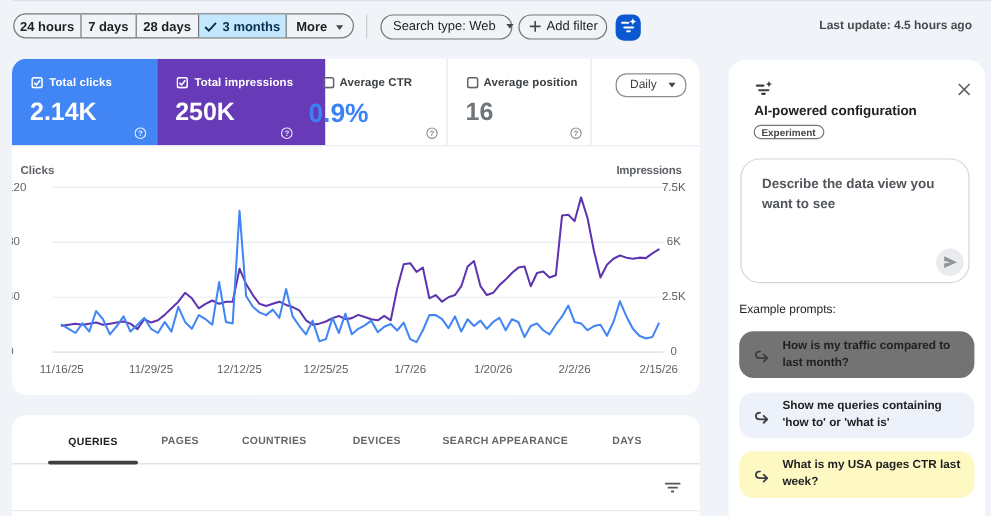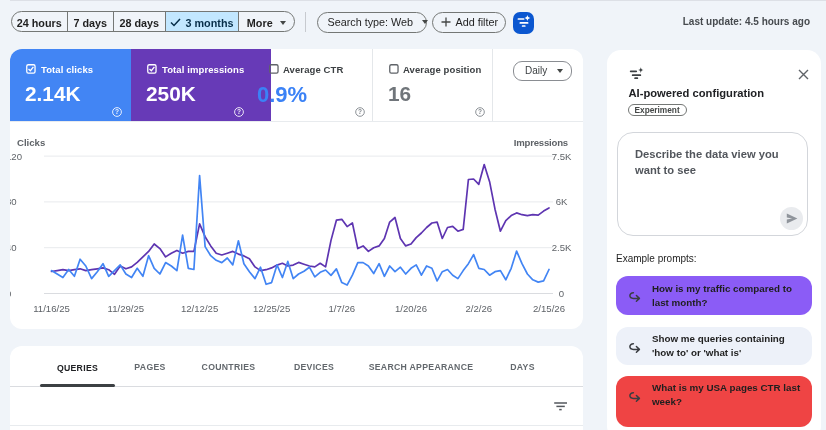--- a/index.html
+++ b/index.html
@@ -158,30 +158,30 @@
   <div class="abs" style="left:20.5px;top:53.5px;height:12px;padding:0 6px;border:1px solid #747775;border-radius:6.5px;font-size:8.3px;color:#444746;display:flex;align-items:center">Experiment</div>
   <div class="abs" style="left:10px;top:81.5px;width:191px;height:104.5px;border:1px solid #d3d6db;border-radius:16px;background:#fff">
     <div class="abs" style="left:17px;top:13px;width:163px;font-size:11.2px;line-height:16.5px;color:#52565c">Describe the data view you want to see</div>
     <div class="abs" style="right:4px;bottom:5px;width:23px;height:23px;border-radius:50%;background:#e9ebee">
       <svg width="12" height="11" viewBox="0 0 12 11" style="position:absolute;left:6px;top:6px">
           <path d="M0.8 0.6 L11.4 5.5 L0.8 10.4 L0.8 6.6 L6.2 5.5 L0.8 4.4 Z" fill="#8f949b"></path>
         </svg>
     </div>
   </div>
   <div class="abs" style="left:9px;top:203px;font-size:10px;font-weight:normal;color:#1f1f1f">Example prompts:</div>
-  <div class="abs" style="left:8.5px;top:226px;width:196px;height:38.5px;background:#8b5cf6;border-radius:12px">
+  <div class="abs" style="left:8.5px;top:226px;width:196px;height:38.5px;background:#737373;border-radius:12px">
     <svg width="13" height="11" viewBox="0 0 13 11" style="position:absolute;left:13.5px;top:16.3px">
         <path d="M4.4 0.8 C2.3 0.8 0.9 2 0.9 3.6 C0.9 5.2 2.3 6.4 4.4 6.4 L10.1 6.4 M7.4 3.5 L10.4 6.4 L7.4 9.3" fill="none" stroke="#3a3d42" stroke-width="1.5" stroke-linecap="round" stroke-linejoin="round"></path>
       </svg>
     <div class="abs" style="left:36.5px;top:5.5px;width:150px;font-size:9.8px;line-height:14.2px;color:#1f1f1f">How is my traffic compared to last month?</div>
   </div>
   <div class="abs" style="left:8.5px;top:276.5px;width:196px;height:38.5px;background:#edf1f9;border-radius:12px">
     <svg width="13" height="11" viewBox="0 0 13 11" style="position:absolute;left:13.5px;top:16.3px">
         <path d="M4.4 0.8 C2.3 0.8 0.9 2 0.9 3.6 C0.9 5.2 2.3 6.4 4.4 6.4 L10.1 6.4 M7.4 3.5 L10.4 6.4 L7.4 9.3" fill="none" stroke="#3a3d42" stroke-width="1.5" stroke-linecap="round" stroke-linejoin="round"></path>
       </svg>
     <div class="abs" style="left:36.5px;top:5.5px;width:150px;font-size:9.8px;line-height:14.2px;color:#1f1f1f">Show me queries containing 'how to' or 'what is'</div>
   </div>
-  <div class="abs" style="left:8.5px;top:325.5px;width:196px;height:51px;background:#ef4444;border-radius:12px">
+  <div class="abs" style="left:8.5px;top:325.5px;width:196px;height:39px;background:#fef9c3;border-radius:12px">
     <svg width="13" height="11" viewBox="0 0 13 11" style="position:absolute;left:13.5px;top:16.3px">
         <path d="M4.4 0.8 C2.3 0.8 0.9 2 0.9 3.6 C0.9 5.2 2.3 6.4 4.4 6.4 L10.1 6.4 M7.4 3.5 L10.4 6.4 L7.4 9.3" fill="none" stroke="#3a3d42" stroke-width="1.5" stroke-linecap="round" stroke-linejoin="round"></path>
       </svg>
     <div class="abs" style="left:36.5px;top:5.5px;width:150px;font-size:9.8px;line-height:14.2px;color:#1f1f1f">What is my USA pages CTR last week?</div>
   </div>
 </div>
 </body></html>

